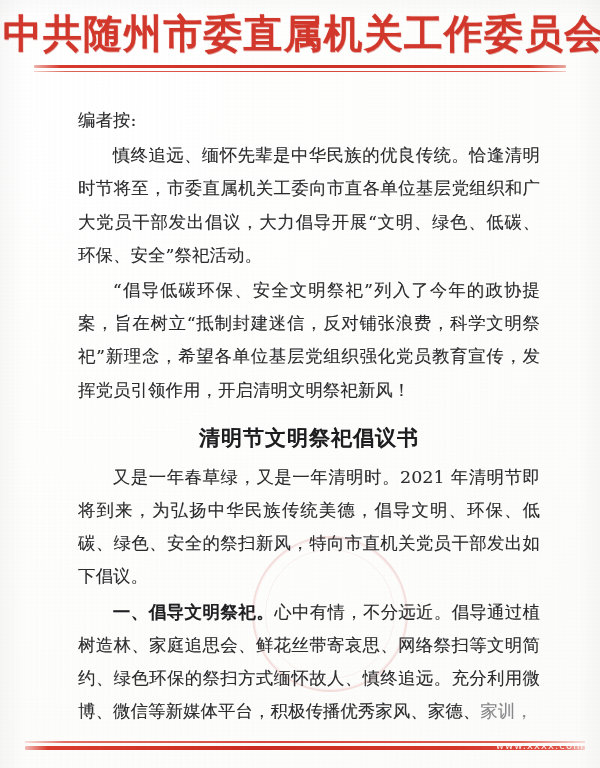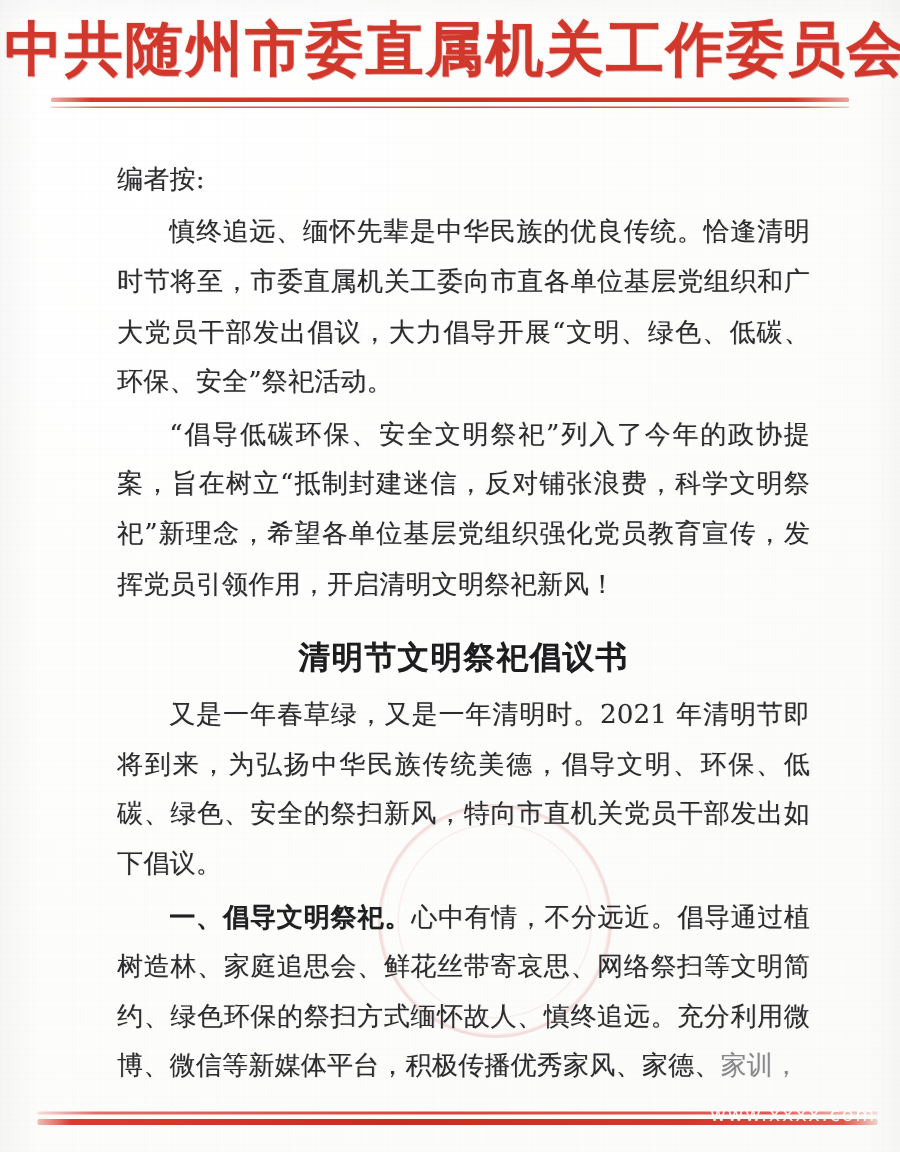--- a/index.html
+++ b/index.html
@@ -175,21 +175,21 @@
   .f-thin {
     bottom: 25px;
     height: 1.6px;
     background: linear-gradient(to right, #f7dedb 0%, #e06f64 7%, #d5463a 46%, #dd5e52 88%, #f6dcd8 100%);
   }
   .footer-mark {
     position: absolute;
     right: 16px;
     bottom: 17.5px;
     font-family: "DejaVu Sans", "Liberation Sans", sans-serif;
-    font-size: 13px;
+    font-size: 10px;
     letter-spacing: 1.1px;
     color: rgba(255,255,255,0.88);
     white-space: nowrap;
     filter: blur(0.35px);
     pointer-events: none;
     z-index: 3;
   }
 </style>
 </head>
 <body>

